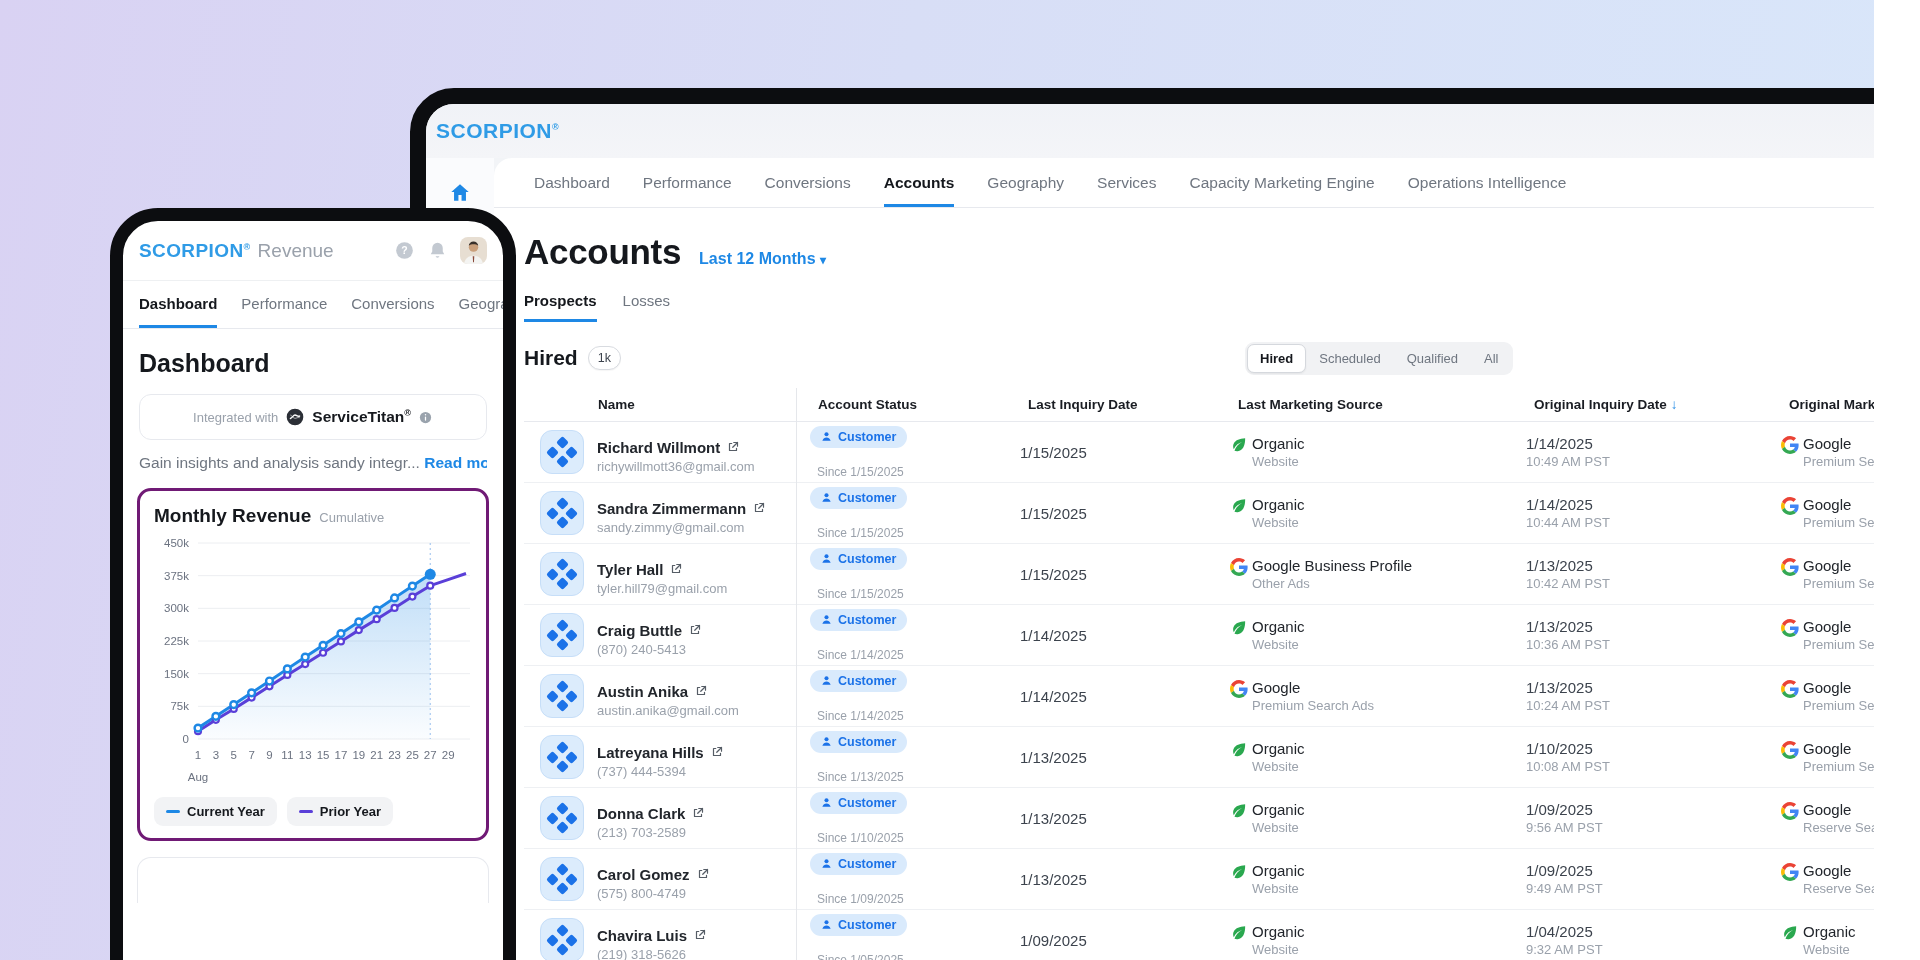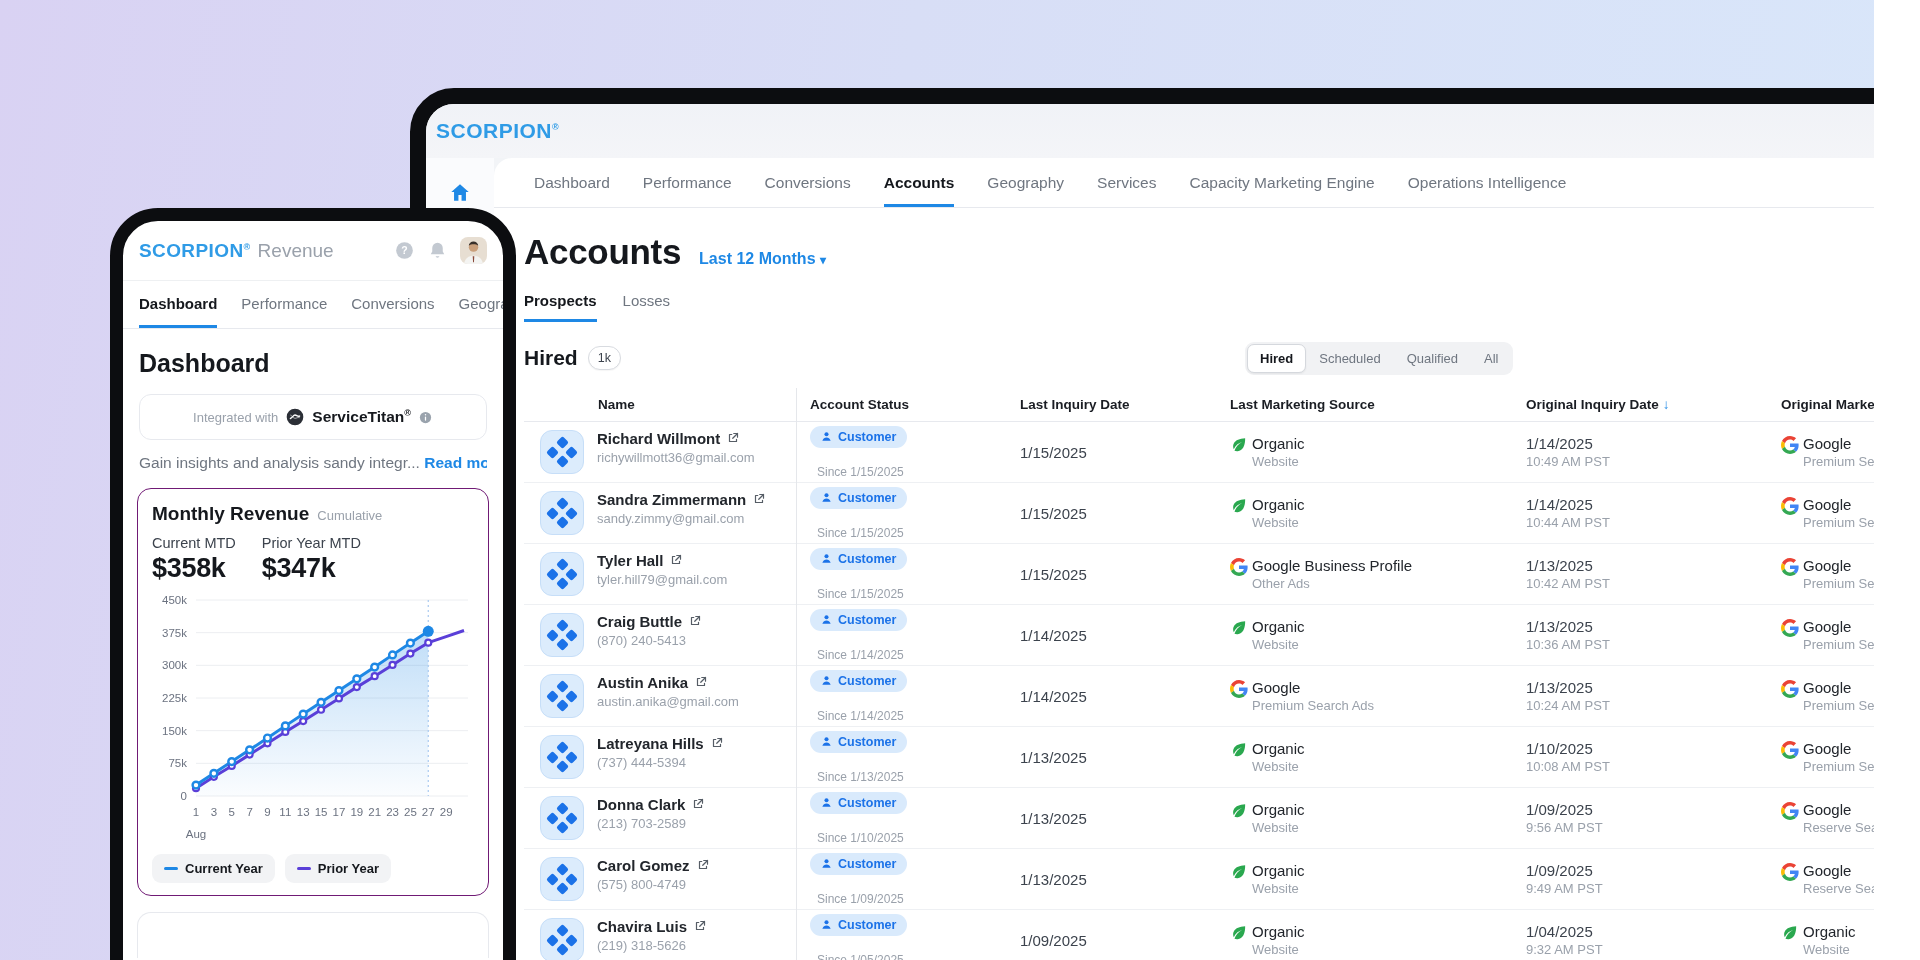--- a/index.html
+++ b/index.html
@@ -38,28 +38,28 @@
   .section-title { font-size:21px; font-weight:800; color:#15181d; }
   .count-badge { font-size:12.5px; color:#3c434d; border:1px solid #d8dbe0; border-radius:999px; padding:4px 9px; background:#fff; box-shadow:0 1px 1px rgba(0,0,0,.04); }
   .segmented { position:absolute; left:721px; top:-4px; display:flex; align-items:center; background:#f1f2f4; border-radius:9px; padding:2px; }
   .seg-opt { font-size:13px; color:#6f7680; padding:6px 12px; border-radius:7px; border:1px solid transparent; cursor:pointer; white-space:nowrap; }
   .seg-opt.selected { background:#fff; color:#15181d; font-weight:600; border-color:#d5d8dd; box-shadow:0 1px 2px rgba(0,0,0,.06); }
 
   
   .table { margin-top:18px; position:relative; width:1490px; }
   .thead, .trow { display:grid; grid-template-columns:272px 210px 210px 296px 255px 240px; align-items:center; }
   .thead { height:34px; border-bottom:1px solid #e7e9ee; }
-  .th { font-size:13.5px; font-weight:700; color:#1a1d23; padding-left:14px; white-space:nowrap; cursor:pointer; }
+  .th { font-size:13.5px; font-weight:700; color:#1a1d23; padding-left:22px; white-space:nowrap; cursor:pointer; }
   .th.first { padding-left:74px; }
   .sort { color:#1e88e5; font-weight:700; margin-left:4px; }
   .vsep { position:absolute; left:272px; top:0; bottom:0; width:1px; background:#e5e7eb;
     box-shadow:7px 0 10px -4px rgba(15,23,42,.07); z-index:2; }
   .trow { height:61px; border-bottom:1px solid #eef0f3; cursor:pointer; }
   .c { overflow:hidden; white-space:nowrap; }
-  .c-name { display:flex; align-items:flex-start; gap:13px; padding-left:16px; }
+  .c-name { display:flex; align-items:flex-end; gap:13px; padding-left:16px; }
   .avatar-tile { width:44px; height:44px; flex:0 0 44px; border-radius:12px; background:#dcecfc; border:1px solid #c6def8; position:relative; }
   .avatar-tile i { position:absolute; width:9px; height:9px; background:#1b72e8; transform:rotate(45deg); border-radius:2px; }
   .avatar-tile i:nth-child(1){ left:16.5px; top:7px; }
   .avatar-tile i:nth-child(2){ left:7px; top:16.5px; }
   .avatar-tile i:nth-child(3){ left:26px; top:16.5px; }
   .avatar-tile i:nth-child(4){ left:16.5px; top:26px; }
   .name-line { font-size:15px; font-weight:600; color:#22262c; display:flex; align-items:center; gap:7px; }
   .ext svg { width:12px; height:12px; color:#565d66; }
   .nsub { font-size:13px; color:#9aa1ab; margin-top:3px; }
   .c-status { padding-left:14px; }
@@ -90,21 +90,21 @@
   .p-tab.active { color:#15181d; font-weight:700; border-bottom-color:#1e88e5; }
   .p-title { margin:20px 16px 0; font-size:25px; font-weight:800; color:#15181d; }
   .int-card { margin:16px 16px 0; height:46px; border:1px solid #e7e9ee; border-radius:12px;
     display:flex; align-items:center; justify-content:center; gap:7px; background:#fff; }
   .int-pre { font-size:13px; color:#9aa1ab; }
   .st-mark svg { width:20px; height:20px; display:block; }
   .st-name { font-size:15.5px; font-weight:800; color:#15181d; }
   .info-i svg { width:15px; height:15px; display:block; }
   .p-desc { margin:14px 16px 0; font-size:15.5px; color:#6f7680; white-space:nowrap; overflow:hidden; }
   .read-more { color:#1e88e5; font-weight:600; cursor:pointer; }
-  .chart-card { margin:16px 14px 0; border:1px solid #701a75; border-radius:14px; padding:14px 14px 12px; background:#fff; }
+  .chart-card { margin:16px 14px 0; border:3px solid #701a75; border-radius:14px; padding:14px 14px 12px; background:#fff; }
   .cc-title-row { display:flex; align-items:baseline; gap:8px; }
   .cc-title { font-size:19px; font-weight:800; color:#15181d; }
   .cc-sub { font-size:13px; color:#9aa1ab; }
   .metrics { display:flex; gap:26px; margin-top:10px; }
   .m-label { font-size:14.5px; color:#3c434d; }
   .m-value { font-size:27px; font-weight:800; color:#15181d; margin-top:2px; letter-spacing:-.3px; }
   .chart-wrap { margin-top:6px; }
   .legend { display:flex; gap:10px; margin-top:2px; }
   .legend-pill { display:flex; align-items:center; gap:7px; background:#f2f3f5; border-radius:9px; padding:7px 12px; cursor:pointer; }
   .legend-dash { width:14px; height:3.5px; border-radius:2px; }
@@ -808,30 +808,20 @@
             <rect x="11" y="10.2" width="2" height="6.8" rx="1" fill="#fff"></rect>
             <circle cx="12" cy="7.4" r="1.2" fill="#fff"></circle>
           </svg>
         </span>
     </div>
     <div class="p-desc"><span>Gain insights and analysis sandy integr...</span> <span class="read-more">Read more</span></div>
     <div class="chart-card">
       <div class="cc-title-row">
         <span class="cc-title">Monthly Revenue</span>
         <span class="cc-sub">Cumulative</span>
-      </div>
-      <div class="metrics">
-        <div>
-          <div class="m-label">Current MTD</div>
-          <div class="m-value">$358k</div>
-        </div>
-        <div>
-          <div class="m-label">Prior Year MTD</div>
-          <div class="m-value">$347k</div>
-        </div>
       </div>
       <div class="chart-wrap" id="chart"><svg width="324" height="258" viewBox="0 0 324 258">
             <defs>
               <linearGradient id="ag" x1="0" y1="0" x2="0" y2="1">
                 <stop offset="0" stop-color="#1e88e5" stop-opacity="0.28"></stop>
                 <stop offset="1" stop-color="#1e88e5" stop-opacity="0.02"></stop>
               </linearGradient>
             </defs>
             <line x1="44" x2="316" y1="206" y2="206" stroke="#eceef1"></line>
             <text x="35" y="210" text-anchor="end" font-size="11.5" fill="#6b7280">0</text>

